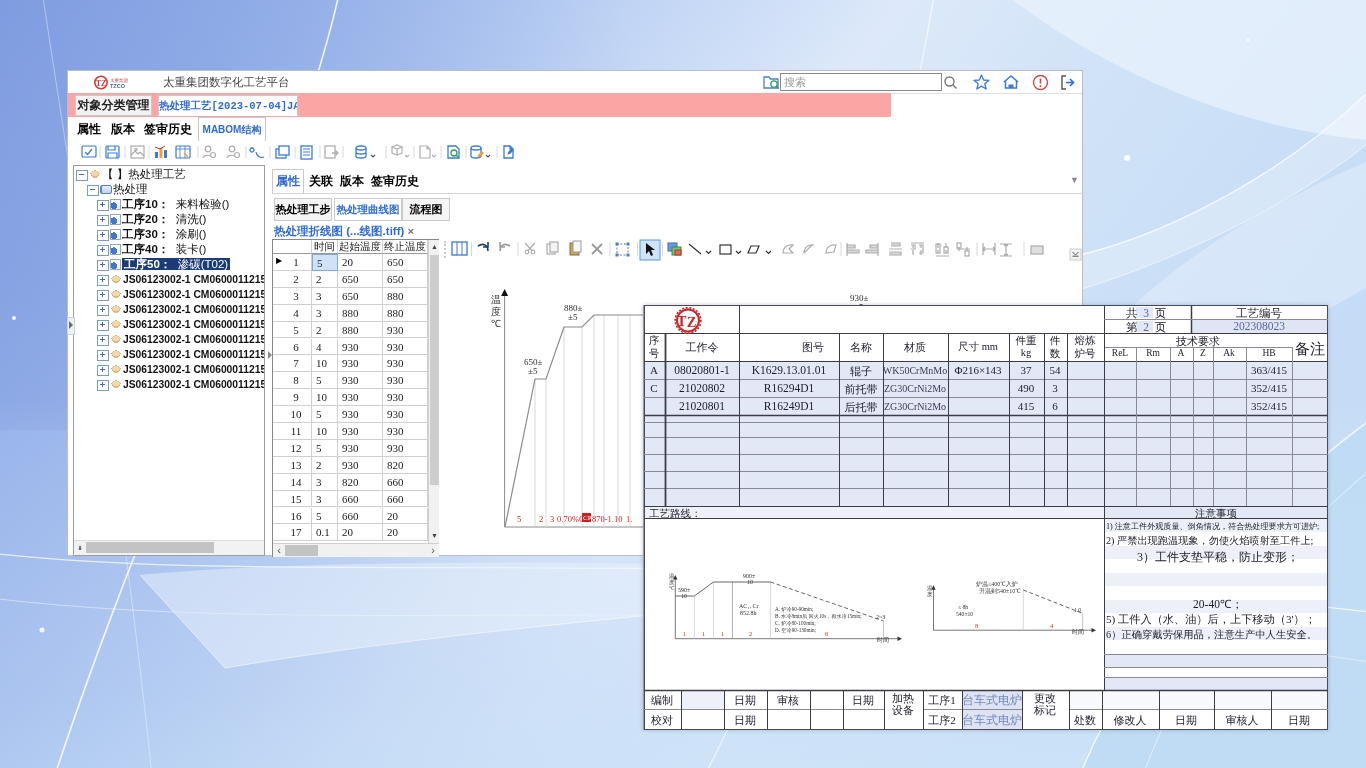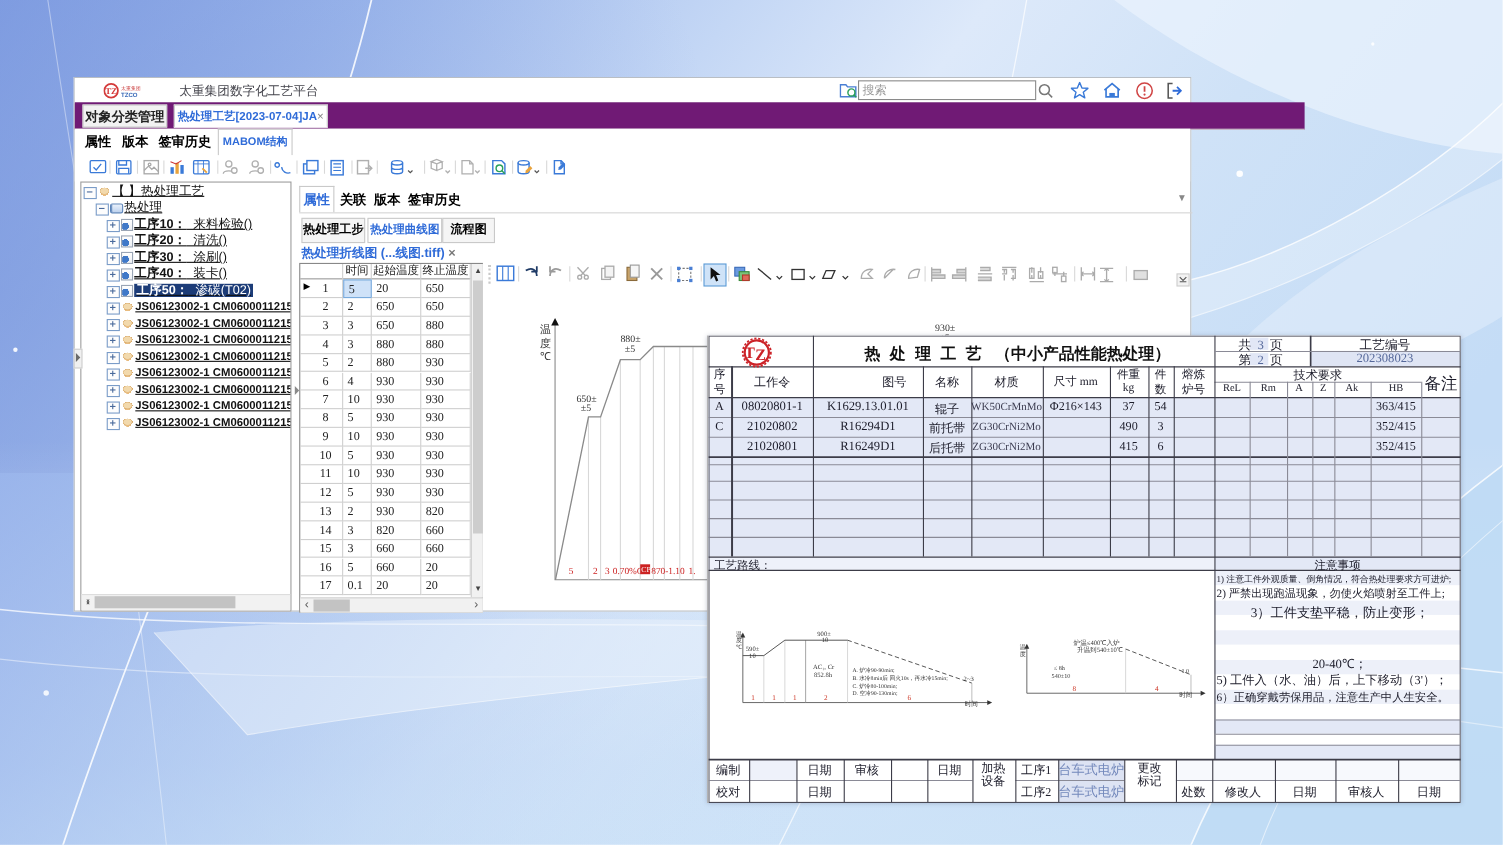--- a/index.html
+++ b/index.html
@@ -3,27 +3,27 @@
 <style>
 html,body{margin:0;padding:0;width:1366px;height:768px;overflow:hidden;}
 body{font-family:"Liberation Sans",sans-serif;position:relative;}
 #bg{position:absolute;left:0;top:0;width:1366px;height:768px;}
 .abs{position:absolute;}
 
 #win{position:absolute;left:67px;top:70px;width:1016px;height:486px;background:#fff;border:1px solid #b9bec4;box-sizing:border-box;z-index:2;}
 #topbar{position:absolute;left:0;top:0;width:1014px;height:22px;background:#fff;border-bottom:1px solid #e0e0e0;}
 #title1{position:absolute;left:95px;top:4px;font-family:"Liberation Serif",serif;font-size:11.5px;color:#44444c;}
 #searchbox{position:absolute;left:712px;top:2px;width:157px;height:16px;border:1px solid #8a8a8a;background:#fff;font-size:11px;color:#999;padding-left:3px;line-height:16px;font-family:"Liberation Serif",serif;}
-#tabrow1{position:absolute;left:0;top:22px;width:1118px;height:24px;background:#701a75;border-bottom:1px solid #d5d5d5;}
+#tabrow1{position:absolute;left:0;top:22px;width:823px;height:24px;background:#fca5a5;border-bottom:1px solid #d5d5d5;font-family:Liberation Mono, monospace;}
 .tab1{position:absolute;top:2px;height:21px;line-height:21px;font-size:12px;text-align:center;box-sizing:border-box;white-space:nowrap;overflow:hidden;}
 #tabrow2{position:absolute;left:0;top:46px;width:1014px;height:24px;background:#fff;}
 #toolbar1{position:absolute;left:0;top:70px;width:1014px;height:24px;background:#fff;}
 
 #tree{position:absolute;left:5px;top:94px;width:192px;height:391px;border:1px solid #9d9d9d;background:#fff;box-sizing:border-box;overflow:hidden;}
-.trow{position:absolute;height:15px;line-height:15px;font-size:11.5px;color:#111;white-space:nowrap;text-decoration:underline;}
+.trow{position:absolute;height:15px;line-height:15px;font-size:11.5px;color:#111;white-space:nowrap;}
 .js{font-weight:700;font-size:10.3px;}
 .tic{display:inline-block;width:10px;height:9px;margin:3px 1px 0 0;border:1px solid #7a9cc8;background:#fdfdfd;position:relative;vertical-align:top;}
 .tic:before{content:"";position:absolute;left:1.5px;top:3px;width:5px;height:1px;background:#4a6a9c;}
 .plus:after{content:"";position:absolute;left:3.5px;top:1px;width:1px;height:5px;background:#4a6a9c;}
 .ic1,.ic2,.ic3,.ic4{display:inline-block;width:12px;height:11px;margin-right:1px;vertical-align:top;margin-top:2px;}
 .ic1,.ic4{background:radial-gradient(ellipse 50% 38% at 50% 42%,#f2d9ac 55%,#d8a96a 75%,transparent 76%),radial-gradient(ellipse 50% 42% at 50% 55%,#e8bc80 60%,transparent 61%);}
 .ic2{background:linear-gradient(#eaf1fb,#bdd2ee);border:1px solid #5b83b8;height:7px;width:10px;border-radius:2px;margin-top:3px;box-shadow:inset 1px 0 0 #5b83b8;}
 .ic3{background:radial-gradient(circle 3.4px at 32% 64%,#3f78c8 97%,transparent),linear-gradient(#ffffff,#eceff4);border:1px solid #9aa5b5;width:9px;height:9px;}
 #treehs{position:absolute;left:0;bottom:0;width:190px;height:14px;background:#f2f2f2;border-top:1px solid #ddd;}
 .sba{position:absolute;color:#555;font-size:11px;line-height:13px;left:1px;width:10px;text-align:center;}
@@ -521,21 +521,20 @@
       <line x1="515.5" y1="385" x2="515.5" y2="424" stroke="#3c3c48" stroke-width="1"></line>
       <line x1="570.5" y1="385" x2="570.5" y2="424" stroke="#3c3c48" stroke-width="1"></line>
       <line x1="627.5" y1="385" x2="627.5" y2="424" stroke="#3c3c48" stroke-width="1"></line>
     </svg>
     <svg style="position:absolute;left:28px;top:1px" width="32" height="29" viewBox="0 0 32 29">
       <circle cx="16" cy="14.5" r="11" fill="none" stroke="#cc2328" stroke-width="2"></circle>
       <circle cx="16" cy="14.5" r="12.8" fill="none" stroke="#cc2328" stroke-width="1.6" stroke-dasharray="2,1.6"></circle>
       <text x="9.5" y="19.5" text-anchor="middle" font-family="'Liberation Serif',serif" font-weight="bold" font-size="14.5" fill="#cc2328">T</text>
       <text x="19.5" y="21" text-anchor="middle" font-family="'Liberation Serif',serif" font-weight="bold" font-size="14.5" fill="#cc2328">Z</text>
     </svg>
-    <div class="dtx" style="left:281px;top:6.5px;font-size:14.5px;font-weight:bold;color:#111;transform:translateX(-50%);"><span style="letter-spacing:8.5px">热处理工艺</span>&nbsp;（中小产品性能热处理）</div>
     <div class="dtx" style="left:502px;top:0.5px;font-size:11.5px;font-weight:normal;color:#1c1c2a;transform:translateX(-50%);">共&nbsp;&nbsp;<span style="color:#55689a">3</span>&nbsp;&nbsp;页</div>
     <div class="dtx" style="left:502px;top:14.5px;font-size:11.5px;font-weight:normal;color:#1c1c2a;transform:translateX(-50%);">第&nbsp;&nbsp;<span style="color:#55689a">2</span>&nbsp;&nbsp;页</div>
     <div class="dtx" style="left:615px;top:0.5px;font-size:11.5px;font-weight:normal;color:#1c1c2a;transform:translateX(-50%);">工艺编号</div>
     <div class="dtx" style="left:615px;top:14.5px;font-size:11.5px;font-weight:normal;color:#55689a;transform:translateX(-50%);">202308023</div>
     <div class="dtx" style="left:10px;top:29px;font-size:10.5px;font-weight:normal;color:#1c1c2a;transform:translateX(-50%);">序</div>
     <div class="dtx" style="left:10px;top:42px;font-size:10.5px;font-weight:normal;color:#1c1c2a;transform:translateX(-50%);">号</div>
     <div class="dtx" style="left:58px;top:35px;font-size:11px;font-weight:normal;color:#1c1c2a;transform:translateX(-50%);">工作令</div>
     <div class="dtx" style="left:145px;top:35px;font-size:11px;font-weight:normal;color:#1c1c2a;transform:translateX(-50%);margin-left:24px;">图号</div>
     <div class="dtx" style="left:217px;top:35px;font-size:11px;font-weight:normal;color:#1c1c2a;transform:translateX(-50%);">名称</div>
     <div class="dtx" style="left:271px;top:35px;font-size:11px;font-weight:normal;color:#1c1c2a;transform:translateX(-50%);">材质</div>

